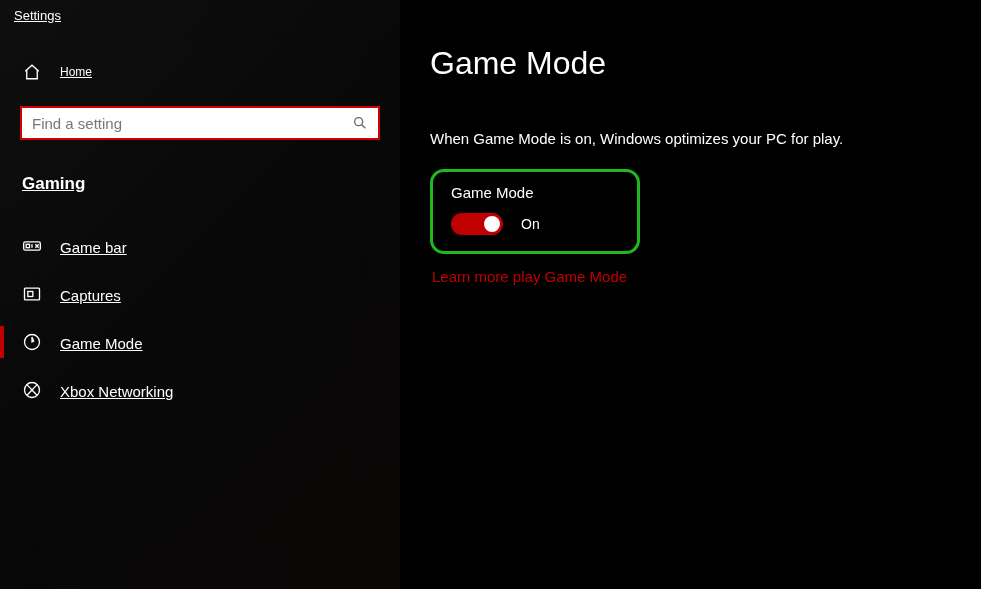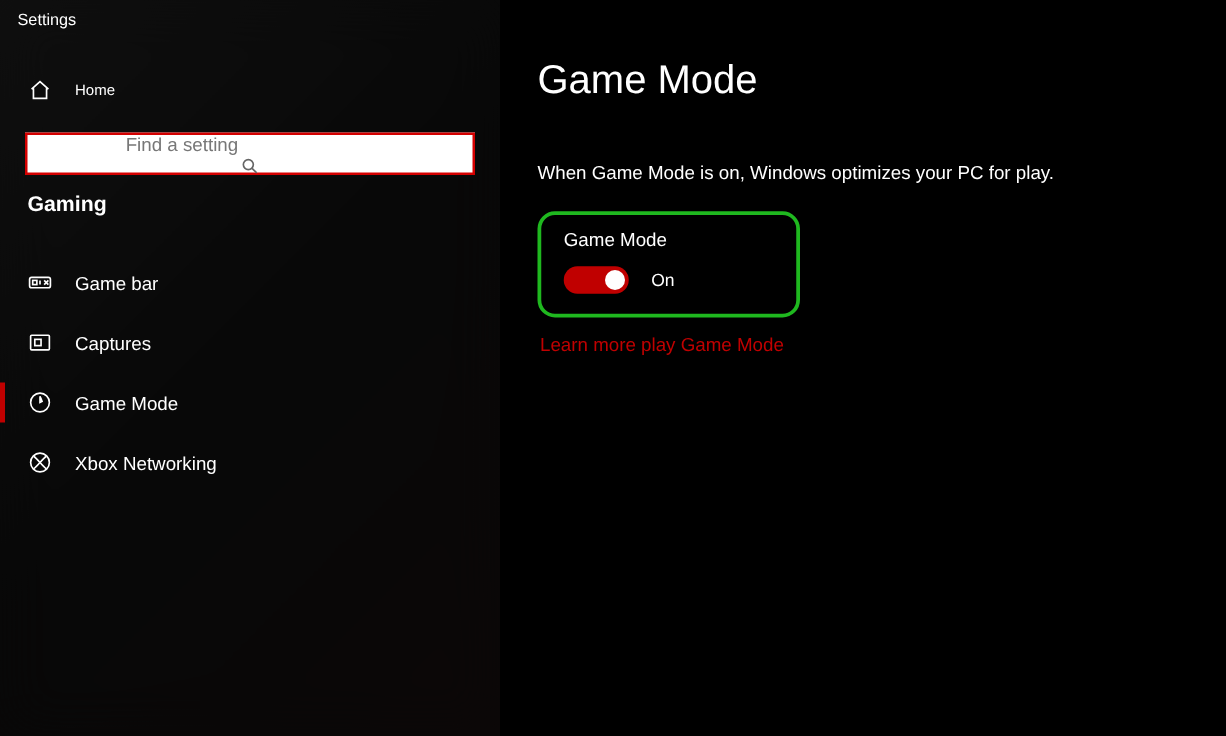--- a/index.html
+++ b/index.html
@@ -15,20 +15,21 @@
       color: #fff;
       display: flex;
       overflow: hidden;
     }
     .sidebar {
       width: 400px;
       height: 100%;
       background: linear-gradient(135deg, rgba(80,80,80,0.35), rgba(30,30,30,0.5), rgba(60,40,40,0.35));
       position: relative;
       padding: 0;
+      text-decoration: underline;
     }
     .sidebar::before {
       content: "";
       position: absolute;
       inset: 0;
       background: rgba(0,0,0,0.45);
       backdrop-filter: blur(20px);
       z-index: 0;
     }
     .sidebar > * {
@@ -63,40 +64,39 @@
       margin: 6px 20px 0 20px;
     }
     .search-box {
       width: 100%;
       height: 34px;
       background: #fff;
       border: 2px solid #d40000;
       display: flex;
       align-items: center;
       padding: 0 10px;
-      flex-direction: column;
     }
     .search-input {
       flex: 1;
       border: none;
       outline: none;
       font-size: 15px;
       color: #000;
       background: transparent;
     }
     .search-input::placeholder {
       color: #777;
     }
     .search-icon {
       color: #555;
     }
     .category-heading {
       font-size: 17px;
       font-weight: 600;
-      padding: 14px 0 10px 22px;
+      padding: 34px 0 10px 22px;
     }
     .nav-list {
       margin-top: 18px;
     }
     .nav-item {
       display: flex;
       align-items: flex-end;
       gap: 18px;
       padding: 14px 0 14px 22px;
       cursor: pointer;

